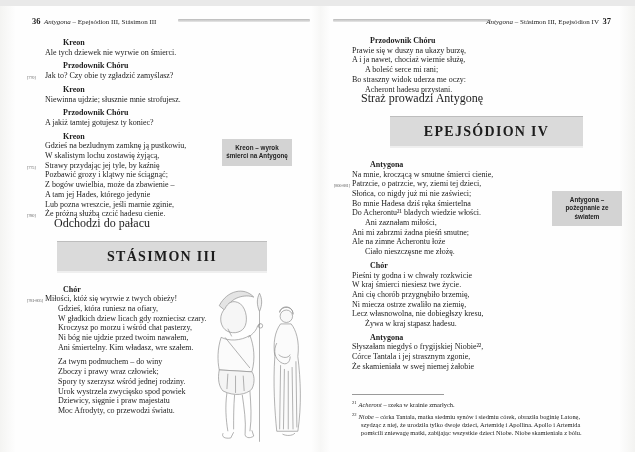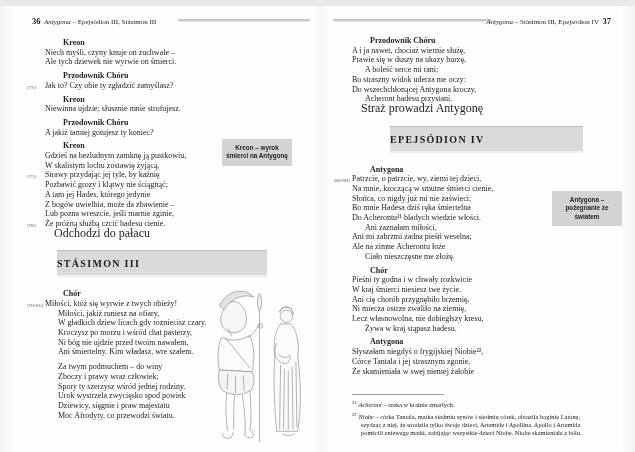--- a/index.html
+++ b/index.html
@@ -11,21 +11,21 @@
   .pg-header .booktitle{font-style:italic;}
   .hrule{position:absolute;top:13px;height:3px;background:linear-gradient(#b9b9b9,#e8e8e8);border-radius:1px;}
   .verse-col{position:absolute;}
   .speaker{font-weight:bold;font-size:8px;line-height:9.7px;padding-left:18px;margin-top:4px;white-space:nowrap;}
   .speech.cont{margin-top:5px;}
   .vline{position:relative;font-size:8px;line-height:9.7px;white-space:nowrap;}
   .vline.ind{padding-left:13px;}
   .lnum{position:absolute;left:-18px;top:2px;width:17px;font-size:4.4px;color:#666;letter-spacing:-0.2px;}
   .stage{font-size:12px;line-height:9.6px;padding-left:9px;white-space:nowrap;}
   .section-box{background:#dadada;border-top:1px solid #bdbdbd;border-bottom:2px solid #efefef;
-    text-align:left;font-weight:bold;font-size:10px;letter-spacing:1.3px;padding:7px 0 6px;margin:12px 0;}
+    text-align:center;font-weight:bold;font-size:14px;letter-spacing:1.3px;padding:7px 0 6px;margin:12px 0;}
   #left-content .section-box{margin-left:12px;width:210px;}
   #right-content .section-box{margin-left:38px;width:193px;}
   .margin-note{position:absolute;background:#d3d3d3;width:62px;padding:5px 4px;text-align:center;
     font-family:"Liberation Sans", sans-serif;font-weight:bold;font-size:6.3px;line-height:8.4px;color:#222;}
   #footnotes{position:absolute;left:352px;top:388px;width:248px;}
   .fn-divider{width:92px;border-top:1px solid #9a9a9a;margin-bottom:4px;}
   .footnote{font-size:6.4px;line-height:8.2px;padding-left:9px;text-indent:-9px;margin-bottom:1.5px;color:#222;}
   .footnote .fnum{font-size:4.6px;vertical-align:super;margin-right:2px;}
   .fn-term{font-style:italic;}
   #illustration{position:absolute;left:202px;top:276px;width:115px;height:172px;}
@@ -42,87 +42,85 @@
   <div class="hrule" style="left:178px;width:132px;"></div>
 
   <div class="hrule" style="left:333px;width:158px;"></div>
   <div class="pg-header" style="right:24px;">
     <span class="booktitle">Antygona</span><span> – Stásimon III, Epejsódion IV</span>&nbsp;&nbsp;<span class="pgnum">37</span>
   </div>
 
   <div id="left-content" class="verse-col" style="left:45px;top:28px;width:185px;">
       <div class="speech">
         <div class="speaker">Kreon</div>
-        <div class="vline">Niech myśli, czyny knuje on zuchwale –</div>
         <div class="vline">Ale tych dziewek nie wyrwie on śmierci.</div>
       </div>
       <div class="speech">
         <div class="speaker">Przodownik Chóru</div>
         <div class="vline"><span class="lnum">[770]</span>Jak to? Czy obie ty zgładzić zamyślasz?</div>
       </div>
       <div class="speech">
         <div class="speaker">Kreon</div>
         <div class="vline">Niewinna ujdzie; słusznie mnie strofujesz.</div>
       </div>
       <div class="speech">
         <div class="speaker">Przodownik Chóru</div>
         <div class="vline">A jakiż tamtej gotujesz ty koniec?</div>
       </div>
       <div class="speech">
         <div class="speaker">Kreon</div>
         <div class="vline">Gdzieś na bezludnym zamknę ją pustkowiu,</div>
         <div class="vline">W skalistym lochu zostawię żyjącą,</div>
         <div class="vline"><span class="lnum">[775]</span>Strawy przydając jej tyle, by kaźnię</div>
         <div class="vline">Pozbawić grozy i klątwy nie ściągnąć;</div>
+        <div class="vline">Z bogów uwielbia, może da zbawienie –</div>
         <div class="vline">A tam jej Hades, którego jedynie</div>
-        <div class="vline">Z bogów uwielbia, może da zbawienie –</div>
         <div class="vline">Lub pozna wreszcie, jeśli marnie zginie,</div>
         <div class="vline"><span class="lnum">[780]</span>Że próżną służbą czcić hadesu cienie.</div>
         <div class="stage">Odchodzi do pałacu</div>
       </div>
       <div class="section-box">STÁSIMON III</div>
       <div class="speech">
         <div class="speaker">Chór</div>
         <div class="vline"><span class="lnum">[781-805]</span>Miłości, któż się wyrwie z twych obieży!</div>
-        <div class="vline ind">Miłości, jakiż runiesz na ofiary,</div>
+        <div class="vline ind">Gdzieś, która runiesz na ofiary,</div>
         <div class="vline ind">W gładkich dziew licach gdy rozniecisz czary.</div>
         <div class="vline ind">Kroczysz po morzu i wśród chat pasterzy,</div>
         <div class="vline ind">Ni bóg nie ujdzie przed twoim nawałem,</div>
         <div class="vline ind">Ani śmiertelny. Kim władasz, wre szałem.</div>
       </div>
       <div class="speech cont">
         <div class="vline ind">Za twym podmuchem – do winy</div>
         <div class="vline ind">Zboczy i prawy wraz człowiek;</div>
         <div class="vline ind">Spory ty szerzysz wśród jednej rodziny.</div>
         <div class="vline ind">Urok wystrzela zwycięsko spod powiek</div>
         <div class="vline ind">Dziewicy, sięgnie i praw majestatu</div>
         <div class="vline ind">Moc Afrodyty, co przewodzi światu.</div>
       </div>
     </div>
   <div id="right-content" class="verse-col" style="left:352px;top:26px;width:200px;">
       <div class="speech">
         <div class="speaker">Przodownik Chóru</div>
+        <div class="vline">Prawie się w duszy na ukazy burzę,</div>
         <div class="vline">A i ja nawet, chociaż wiernie służę,</div>
-        <div class="vline">Prawie się w duszy na ukazy burzę,</div>
         <div class="vline ind">A boleść serce mi rani;</div>
         <div class="vline">Bo straszny widok uderza me oczy:</div>
-        <div class="vline">Do wszechchłonącej Antygona kroczy,</div>
         <div class="vline ind">Acheront hadesu przystani.</div>
         <div class="stage">Straż prowadzi Antygonę</div>
       </div>
       <div class="section-box">EPEJSÓDION IV</div>
       <div class="speech">
         <div class="speaker">Antygona</div>
+        <div class="vline">Na mnie, kroczącą w smutne śmierci cienie,</div>
         <div class="vline"><span class="lnum">[806-881]</span>Patrzcie, o patrzcie, wy, ziemi tej dzieci,</div>
-        <div class="vline">Na mnie, kroczącą w smutne śmierci cienie,</div>
         <div class="vline">Słońca, co nigdy już mi nie zaświeci;</div>
         <div class="vline">Bo mnie Hadesa dziś ręka śmiertelna</div>
         <div class="vline">Do Acherontu²¹ bladych wiedzie włości.</div>
         <div class="vline ind">Ani zaznałam miłości,</div>
-        <div class="vline">Ani mi zabrzmi żadna pieśń weselna;</div>
+        <div class="vline">Ani mi zabrzmi żadna pieśń smutne;</div>
         <div class="vline">Ale na zimne Acherontu łoże</div>
         <div class="vline ind">Ciało nieszczęsne me złożę.</div>
       </div>
       <div class="speech">
         <div class="speaker">Chór</div>
         <div class="vline">Pieśni ty godna i w chwały rozkwicie</div>
         <div class="vline">W kraj śmierci niesiesz twe życie.</div>
         <div class="vline">Ani cię chorób przygnębiło brzemię,</div>
         <div class="vline">Ni miecza ostrze zwaliło na ziemię,</div>
         <div class="vline">Lecz własnowolna, nie dobiegłszy kresu,</div>

